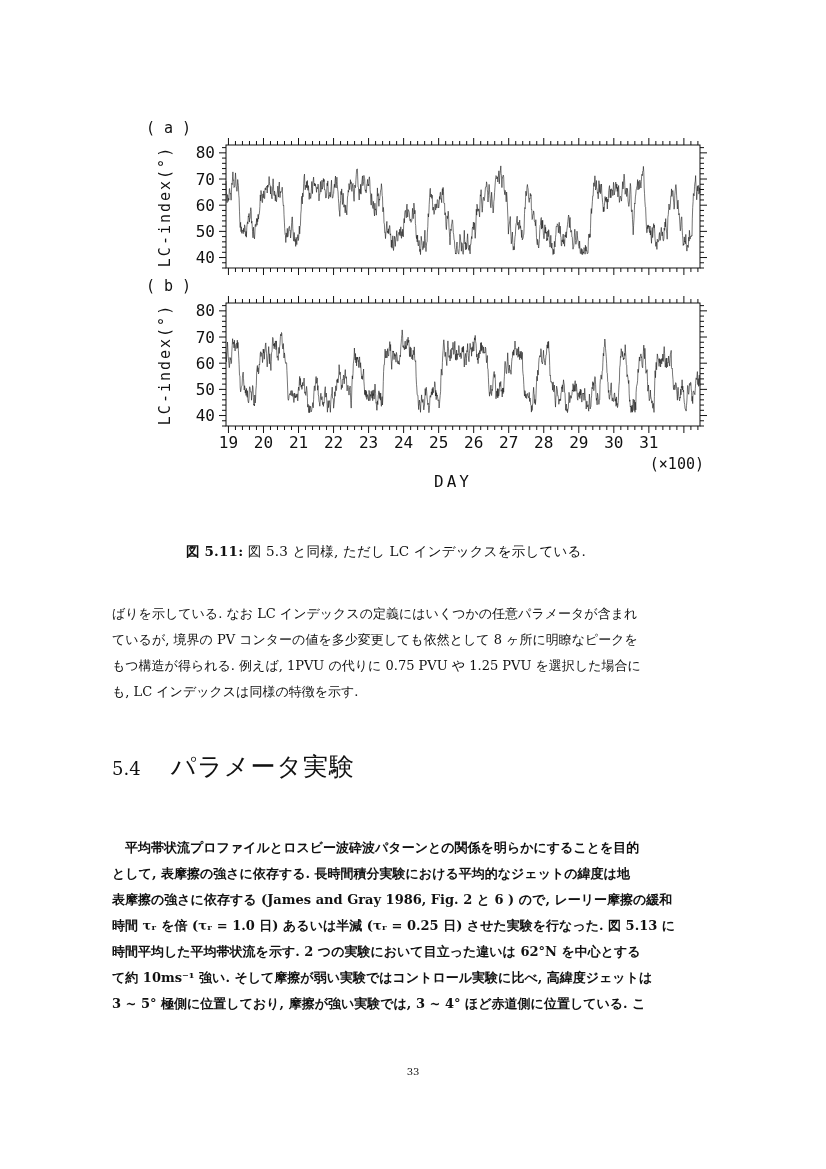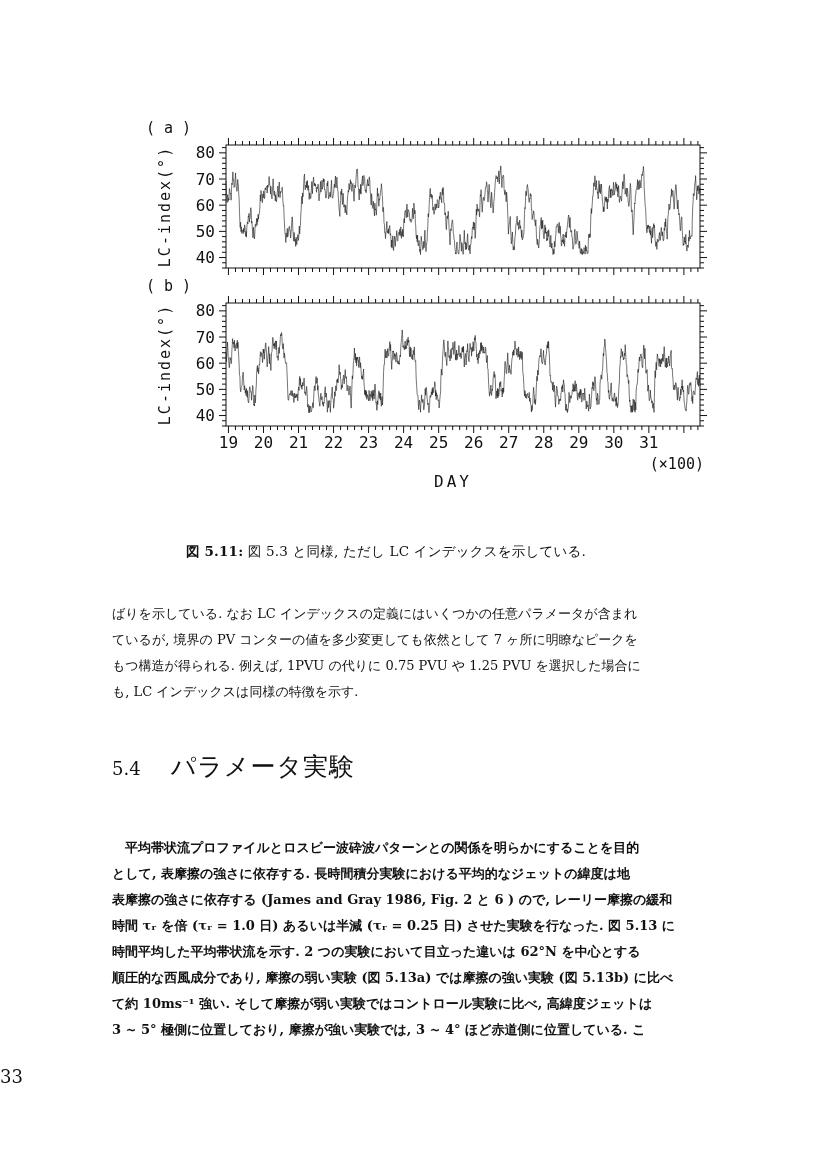--- a/index.html
+++ b/index.html
@@ -16,21 +16,21 @@
   .para{position:absolute;left:112px;width:614px;font-size:13px;}
   #para1{top:601px;line-height:26px;}
   #para2{top:835px;line-height:26px;font-weight:bold;}
   .tline{white-space:pre;}
   .heading{position:absolute;left:112px;top:750px;height:36px;}
   .sec-num{font-weight:normal;font-size:18px;vertical-align:baseline;}
   .sec-title{
     font-size:25px;font-family:Liberation Sans, sans-serif;
     font-weight:400;margin-left:30px;letter-spacing:1px;
   }
-  .pageno{position:absolute;left:0;top:1066px;width:826px;text-align:left;font-size:18px;}
+  .pageno{position:absolute;left:0;top:1066px;width:826px;text-align:center;font-size:10px;}
 </style>
 </head>
 <body>
 
 <div class="page">
 
   <svg id="figure-svg" width="826" height="505">
       <rect x="226" y="145" width="474" height="123" fill="none" stroke="#111" stroke-width="1"></rect>
       <g stroke="#111" stroke-width="1">
         <line x1="228.45232815964522" y1="145" x2="228.45232815964522" y2="138"></line>
@@ -435,35 +435,34 @@
       <text x="648.8514412416852" y="448" text-anchor="middle" font-family="&quot;DejaVu Sans Mono&quot;,&quot;Liberation Mono&quot;,monospace" font-size="16" fill="#111">31</text>
       <text x="704" y="469" text-anchor="end" font-family="&quot;DejaVu Sans Mono&quot;,&quot;Liberation Mono&quot;,monospace" font-size="15" fill="#111">(×100)</text>
       <text x="453" y="487" text-anchor="middle" font-family="&quot;DejaVu Sans Mono&quot;,&quot;Liberation Mono&quot;,monospace" font-size="16" letter-spacing="3" fill="#111">DAY</text>
       <path d="M226.0 352.9L226.4 361.8L226.7 357.0L227.1 350.6L227.5 342.0L227.8 347.7L228.2 356.2L228.6 360.5L228.9 363.4L229.3 367.7L229.6 365.2L230.0 357.4L230.4 359.4L230.7 358.6L231.1 363.7L231.5 362.8L231.8 351.9L232.2 345.7L232.6 338.7L232.9 343.8L233.3 343.7L233.7 342.1L234.0 347.9L234.4 340.2L234.8 348.8L235.1 351.0L235.5 347.1L235.9 344.3L236.2 343.8L236.6 343.2L236.9 348.6L237.3 340.2L237.7 347.9L238.0 342.4L238.4 350.7L238.8 358.3L239.1 364.4L239.5 375.4L239.9 375.7L240.2 387.1L240.6 391.8L241.0 390.2L241.3 386.9L241.7 386.3L242.1 385.2L242.4 377.9L242.8 373.9L243.2 372.1L243.5 378.8L243.9 384.8L244.2 390.0L244.6 385.7L245.0 388.1L245.3 393.1L245.7 390.0L246.1 395.5L246.4 388.4L246.8 393.7L247.2 397.3L247.5 390.7L247.9 400.1L248.3 402.2L248.6 402.9L249.0 398.8L249.4 389.0L249.7 386.7L250.1 388.0L250.4 390.7L250.8 392.2L251.2 391.8L251.5 400.2L251.9 394.0L252.3 391.1L252.6 385.5L253.0 387.4L253.4 397.7L253.7 405.2L254.1 404.0L254.5 406.0L254.8 395.0L255.2 403.0L255.6 399.0L255.9 390.0L256.3 385.6L256.7 371.4L257.0 368.3L257.4 365.5L257.7 371.8L258.1 367.7L258.5 373.9L258.8 372.8L259.2 364.4L259.6 365.0L259.9 360.4L260.3 353.1L260.7 351.7L261.0 356.5L261.4 352.9L261.8 352.8L262.1 353.5L262.5 362.6L262.9 358.9L263.2 349.1L263.6 353.1L263.9 349.2L264.3 359.2L264.7 352.0L265.0 351.3L265.4 344.9L265.8 342.9L266.1 348.1L266.5 353.3L266.9 362.9L267.2 366.9L267.6 361.1L268.0 355.7L268.3 353.0L268.7 346.6L269.1 354.4L269.4 363.8L269.8 353.8L270.2 361.0L270.5 363.9L270.9 370.5L271.2 361.7L271.6 352.7L272.0 351.4L272.3 344.9L272.7 337.4L273.1 338.6L273.4 345.6L273.8 344.0L274.2 348.8L274.5 343.2L274.9 346.7L275.3 341.0L275.6 341.0L276.0 349.7L276.4 340.9L276.7 349.2L277.1 357.5L277.5 356.2L277.8 356.3L278.2 360.4L278.5 354.3L278.9 347.4L279.3 353.4L279.6 346.9L280.0 344.0L280.4 336.7L280.7 334.2L281.1 336.0L281.5 332.5L281.8 333.6L282.2 343.5L282.6 347.7L282.9 349.0L283.3 343.5L283.7 350.3L284.0 358.0L284.4 352.9L284.7 354.7L285.1 360.0L285.5 362.9L285.8 363.5L286.2 362.5L286.6 363.2L286.9 370.6L287.3 379.1L287.7 390.1L288.0 398.8L288.4 400.3L288.8 398.8L289.1 395.5L289.5 395.0L289.9 393.5L290.2 394.9L290.6 393.3L291.0 390.7L291.3 395.7L291.7 394.8L292.0 390.5L292.4 391.9L292.8 396.4L293.1 393.5L293.5 400.0L293.9 402.5L294.2 400.7L294.6 393.0L295.0 397.7L295.3 395.9L295.7 397.8L296.1 394.2L296.4 396.0L296.8 397.2L297.2 393.8L297.5 400.3L297.9 400.9L298.2 390.6L298.6 387.0L299.0 390.6L299.3 381.8L299.7 376.4L300.1 385.2L300.4 378.4L300.8 385.3L301.2 387.3L301.5 385.0L301.9 389.4L302.3 386.8L302.6 382.5L303.0 386.0L303.4 383.3L303.7 381.9L304.1 378.0L304.5 385.0L304.8 393.3L305.2 391.8L305.5 394.6L305.9 395.4L306.3 389.0L306.6 386.4L307.0 390.7L307.4 397.4L307.7 407.1L308.1 404.3L308.5 408.7L308.8 412.7L309.2 405.6L309.6 412.7L309.9 408.2L310.3 406.1L310.7 408.7L311.0 412.0L311.4 411.4L311.8 409.6L312.1 406.8L312.5 406.0L312.8 402.6L313.2 407.8L313.6 399.6L313.9 392.6L314.3 386.0L314.7 385.9L315.0 390.7L315.4 384.6L315.8 378.7L316.1 376.5L316.5 383.3L316.9 381.9L317.2 377.9L317.6 390.2L318.0 385.6L318.3 394.9L318.7 396.0L319.0 401.2L319.4 402.6L319.8 406.2L320.1 402.7L320.5 396.6L320.9 393.2L321.2 399.3L321.6 399.7L322.0 396.6L322.3 400.7L322.7 404.7L323.1 402.2L323.4 406.4L323.8 402.5L324.2 403.1L324.5 393.1L324.9 390.0L325.3 386.7L325.6 397.0L326.0 397.1L326.3 393.0L326.7 399.0L327.1 405.2L327.4 412.2L327.8 406.5L328.2 400.6L328.5 407.6L328.9 403.0L329.3 401.1L329.6 400.6L330.0 407.1L330.4 412.3L330.7 404.7L331.1 397.9L331.5 394.1L331.8 393.9L332.2 387.1L332.5 397.9L332.9 398.0L333.3 399.0L333.6 408.2L334.0 404.3L334.4 401.0L334.7 391.8L335.1 396.2L335.5 388.9L335.8 385.8L336.2 390.7L336.6 389.2L336.9 379.7L337.3 382.4L337.7 378.8L338.0 382.8L338.4 378.2L338.8 374.3L339.1 364.7L339.5 370.5L339.8 374.7L340.2 372.1L340.6 379.3L340.9 379.5L341.3 389.5L341.7 385.0L342.0 385.2L342.4 387.7L342.8 379.4L343.1 379.9L343.5 375.1L343.9 376.1L344.2 383.8L344.6 377.7L345.0 372.3L345.3 369.6L345.7 377.9L346.1 378.4L346.4 376.7L346.8 386.9L347.1 390.9L347.5 387.8L347.9 385.3L348.2 387.1L348.6 387.7L349.0 395.1L349.3 388.6L349.7 388.6L350.1 386.0L350.4 392.4L350.8 402.8L351.2 408.1L351.5 400.2L351.9 386.4L352.3 375.8L352.6 379.0L353.0 373.5L353.3 363.8L353.7 361.0L354.1 356.3L354.4 348.0L354.8 356.7L355.2 360.0L355.5 353.5L355.9 362.9L356.3 357.3L356.6 365.9L357.0 357.3L357.4 359.3L357.7 357.0L358.1 361.4L358.5 360.6L358.8 367.6L359.2 358.8L359.6 356.9L359.9 364.6L360.3 367.6L360.6 362.7L361.0 369.7L361.4 375.3L361.7 378.8L362.1 375.9L362.5 379.4L362.8 375.0L363.2 373.6L363.6 369.0L363.9 381.1L364.3 386.8L364.7 394.6L365.0 390.1L365.4 395.4L365.8 390.0L366.1 397.3L366.5 391.4L366.8 399.4L367.2 397.3L367.6 394.6L367.9 396.0L368.3 398.3L368.7 400.9L369.0 390.4L369.4 392.5L369.8 400.7L370.1 400.3L370.5 394.5L370.9 396.3L371.2 391.3L371.6 393.9L372.0 398.3L372.3 390.4L372.7 400.7L373.1 393.7L373.4 395.7L373.8 389.9L374.1 399.1L374.5 391.0L374.9 384.0L375.2 384.7L375.6 393.7L376.0 403.2L376.3 402.5L376.7 410.1L377.1 410.3L377.4 400.8L377.8 404.6L378.2 395.4L378.5 394.3L378.9 390.8L379.3 398.5L379.6 392.6L380.0 393.2L380.4 400.2L380.7 393.1L381.1 403.7L381.4 406.3L381.8 397.8L382.2 396.6L382.5 405.0L382.9 396.6L383.3 381.6L383.6 371.6L384.0 364.6L384.4 364.6L384.7 358.1L385.1 349.1L385.5 357.9L385.8 356.2L386.2 350.9L386.6 357.8L386.9 356.8L387.3 357.4L387.6 348.7L388.0 354.2L388.4 356.0L388.7 355.9L389.1 348.4L389.5 346.4L389.8 341.6L390.2 350.8L390.6 344.5L390.9 354.6L391.3 361.8L391.7 369.3L392.0 361.3L392.4 359.8L392.8 350.9L393.1 352.2L393.5 351.0L393.9 359.5L394.2 359.4L394.6 353.4L394.9 356.2L395.3 354.5L395.7 358.7L396.0 362.2L396.4 352.4L396.8 354.3L397.1 356.3L397.5 361.8L397.9 363.7L398.2 360.8L398.6 363.8L399.0 362.9L399.3 364.5L399.7 357.8L400.1 355.0L400.4 356.8L400.8 346.8L401.2 342.9L401.5 338.4L401.9 334.6L402.2 329.9L402.6 335.3L403.0 347.2L403.3 345.6L403.7 348.1L404.1 347.4L404.4 349.8L404.8 344.6L405.2 341.1L405.5 349.1L405.9 345.6L406.3 348.7L406.6 346.2L407.0 339.5L407.4 345.3L407.7 340.9L408.1 337.2L408.4 342.5L408.8 340.1L409.2 346.9L409.5 356.6L409.9 348.6L410.3 346.9L410.6 356.7L411.0 347.9L411.4 357.2L411.7 358.8L412.1 358.2L412.5 354.8L412.8 359.9L413.2 350.3L413.6 352.4L413.9 354.9L414.3 346.9L414.7 358.5L415.0 360.7L415.4 361.5L415.7 360.7L416.1 376.3L416.5 384.3L416.8 387.9L417.2 394.8L417.6 395.2L417.9 395.2L418.3 403.7L418.7 409.6L419.0 402.1L419.4 400.0L419.8 405.3L420.1 405.4L420.5 412.3L420.9 401.9L421.2 402.1L421.6 394.9L421.9 400.5L422.3 400.4L422.7 402.4L423.0 399.3L423.4 404.8L423.8 409.9L424.1 407.1L424.5 405.1L424.9 396.8L425.2 388.6L425.6 395.3L426.0 388.6L426.3 387.3L426.7 391.8L427.1 398.0L427.4 399.7L427.8 404.7L428.2 403.0L428.5 407.8L428.9 412.7L429.2 410.8L429.6 405.4L430.0 396.0L430.3 395.5L430.7 397.3L431.1 394.9L431.4 391.8L431.8 395.1L432.2 388.7L432.5 394.5L432.9 387.4L433.3 392.1L433.6 392.7L434.0 387.3L434.4 386.9L434.7 381.7L435.1 383.6L435.5 396.0L435.8 390.3L436.2 399.6L436.5 392.7L436.9 395.8L437.3 395.0L437.6 397.0L438.0 400.6L438.4 399.8L438.7 400.0L439.1 408.0L439.5 403.8L439.8 399.8L440.2 395.4L440.6 391.7L440.9 377.5L441.3 369.2L441.7 371.9L442.0 375.2L442.4 362.6L442.7 355.8L443.1 350.6L443.5 342.8L443.8 339.8L444.2 344.0L444.6 350.4L444.9 356.5L445.3 356.3L445.7 352.2L446.0 358.4L446.4 361.2L446.8 365.6L447.1 357.8L447.5 348.7L447.9 340.9L448.2 346.4L448.6 350.0L449.0 357.4L449.3 355.5L449.7 359.4L450.0 361.0L450.4 359.6L450.8 349.5L451.1 358.4L451.5 356.6L451.9 348.1L452.2 349.6L452.6 346.8L453.0 342.3L453.3 344.7L453.7 354.4L454.1 352.8L454.4 348.9L454.8 341.3L455.2 350.4L455.5 359.7L455.9 354.2L456.2 360.3L456.6 350.0L457.0 358.4L457.3 359.5L457.7 353.7L458.1 355.1L458.4 352.7L458.8 345.5L459.2 348.6L459.5 356.6L459.9 357.1L460.3 356.2L460.6 352.9L461.0 358.7L461.4 357.9L461.7 353.2L462.1 347.7L462.5 351.9L462.8 346.8L463.2 352.3L463.5 346.3L463.9 358.0L464.3 367.0L464.6 358.6L465.0 356.2L465.4 353.4L465.7 357.1L466.1 365.0L466.5 358.4L466.8 350.6L467.2 351.8L467.6 343.6L467.9 349.1L468.3 355.5L468.7 360.1L469.0 361.7L469.4 353.3L469.8 348.4L470.1 343.3L470.5 347.8L470.8 349.3L471.2 348.3L471.6 356.2L471.9 347.3L472.3 346.8L472.7 351.6L473.0 341.8L473.4 343.6L473.8 351.0L474.1 344.9L474.5 337.8L474.9 340.0L475.2 335.4L475.6 341.3L476.0 343.7L476.3 348.7L476.7 357.1L477.0 354.1L477.4 360.0L477.8 358.0L478.1 363.6L478.5 352.8L478.9 358.1L479.2 356.5L479.6 350.5L480.0 354.0L480.3 352.1L480.7 342.8L481.1 351.3L481.4 342.5L481.8 350.3L482.2 345.8L482.5 345.5L482.9 353.1L483.3 352.7L483.6 346.9L484.0 353.4L484.3 352.5L484.7 352.2L485.1 352.8L485.4 347.1L485.8 348.6L486.2 357.2L486.5 362.7L486.9 360.1L487.3 355.5L487.6 368.0L488.0 369.5L488.4 377.7L488.7 384.8L489.1 391.0L489.5 396.2L489.8 392.5L490.2 393.4L490.5 390.2L490.9 385.1L491.3 394.3L491.6 395.5L492.0 389.3L492.4 390.6L492.7 388.1L493.1 379.9L493.5 374.4L493.8 373.4L494.2 371.5L494.6 377.4L494.9 374.4L495.3 379.6L495.7 390.7L496.0 398.8L496.4 393.3L496.8 390.9L497.1 396.6L497.5 388.6L497.8 398.0L498.2 388.8L498.6 396.2L498.9 395.3L499.3 391.2L499.7 382.5L500.0 386.5L500.4 384.2L500.8 381.5L501.1 391.3L501.5 389.7L501.9 390.3L502.2 397.0L502.6 388.0L503.0 393.7L503.3 387.9L503.7 392.2L504.1 381.0L504.4 376.3L504.8 363.1L505.1 361.4L505.5 362.5L505.9 369.3L506.2 373.3L506.6 373.6L507.0 367.0L507.3 361.8L507.7 352.8L508.1 361.5L508.4 367.4L508.8 373.1L509.2 372.1L509.5 365.1L509.9 370.3L510.3 370.1L510.6 370.8L511.0 374.3L511.3 369.8L511.7 361.8L512.1 358.0L512.4 357.7L512.8 351.7L513.2 355.2L513.5 349.9L513.9 355.3L514.3 350.0L514.6 347.8L515.0 341.0L515.4 347.6L515.7 348.9L516.1 348.7L516.5 355.2L516.8 354.0L517.2 348.6L517.6 352.7L517.9 357.3L518.3 356.4L518.6 346.9L519.0 356.3L519.4 354.4L519.7 359.7L520.1 351.4L520.5 354.2L520.8 358.0L521.2 351.2L521.6 359.4L521.9 357.7L522.3 352.3L522.7 369.8L523.0 373.6L523.4 376.4L523.8 384.4L524.1 389.9L524.5 396.1L524.8 390.6L525.2 391.4L525.6 397.7L525.9 394.1L526.3 397.0L526.7 398.5L527.0 394.6L527.4 393.4L527.8 395.7L528.1 396.0L528.5 397.1L528.9 398.1L529.2 392.4L529.6 401.5L530.0 398.0L530.3 399.4L530.7 404.9L531.1 405.6L531.4 412.1L531.8 405.6L532.1 410.5L532.5 405.0L532.9 403.2L533.2 393.3L533.6 387.3L534.0 393.9L534.3 394.8L534.7 403.3L535.1 399.4L535.4 404.6L535.8 399.9L536.2 390.1L536.5 382.7L536.9 376.3L537.3 380.9L537.6 370.2L538.0 375.2L538.4 374.8L538.7 364.1L539.1 358.3L539.4 357.4L539.8 355.6L540.2 357.1L540.5 354.9L540.9 348.7L541.3 351.4L541.6 361.9L542.0 361.9L542.4 363.9L542.7 362.3L543.1 356.2L543.5 350.3L543.8 357.7L544.2 358.9L544.6 362.3L544.9 364.6L545.3 365.1L545.6 360.2L546.0 354.8L546.4 354.6L546.7 348.5L547.1 344.8L547.5 348.2L547.8 341.8L548.2 348.2L548.6 341.3L548.9 350.1L549.3 353.4L549.7 365.5L550.0 375.5L550.4 375.0L550.8 382.1L551.1 381.8L551.5 381.7L551.9 383.2L552.2 382.7L552.6 390.2L552.9 382.3L553.3 382.1L553.7 391.8L554.0 390.2L554.4 385.1L554.8 393.7L555.1 400.5L555.5 407.1L555.9 397.3L556.2 394.8L556.6 386.1L557.0 388.1L557.3 389.3L557.7 395.7L558.1 395.6L558.4 398.4L558.8 404.3L559.2 402.1L559.5 399.2L559.9 401.0L560.2 398.9L560.6 400.4L561.0 392.9L561.3 392.4L561.7 386.8L562.1 388.6L562.4 384.8L562.8 392.0L563.2 384.6L563.5 379.8L563.9 382.9L564.3 385.1L564.6 392.2L565.0 393.4L565.4 403.1L565.7 410.3L566.1 405.8L566.4 404.1L566.8 411.2L567.2 408.9L567.5 412.6L567.9 409.8L568.3 408.0L568.6 401.6L569.0 392.3L569.4 395.1L569.7 402.7L570.1 400.6L570.5 395.6L570.8 396.2L571.2 398.3L571.6 395.6L571.9 394.8L572.3 389.9L572.7 391.0L573.0 383.7L573.4 386.9L573.7 391.7L574.1 385.2L574.5 391.2L574.8 383.7L575.2 380.7L575.6 388.9L575.9 391.3L576.3 383.8L576.7 387.5L577.0 391.8L577.4 398.9L577.8 400.2L578.1 392.8L578.5 395.8L578.9 396.0L579.2 397.2L579.6 391.6L579.9 398.6L580.3 389.1L580.7 395.2L581.0 389.7L581.4 395.3L581.8 402.1L582.1 399.4L582.5 394.1L582.9 393.0L583.2 393.9L583.6 393.0L584.0 400.4L584.3 396.0L584.7 388.3L585.1 395.1L585.4 398.6L585.8 400.8L586.2 409.0L586.5 404.6L586.9 401.2L587.2 407.1L587.6 406.2L588.0 404.7L588.3 407.2L588.7 411.2L589.1 403.1L589.4 394.0L589.8 400.8L590.2 408.9L590.5 407.6L590.9 406.4L591.3 398.2L591.6 395.8L592.0 387.4L592.4 388.8L592.7 381.7L593.1 385.4L593.5 382.7L593.8 390.7L594.2 386.5L594.5 379.2L594.9 376.6L595.3 377.6L595.6 384.3L596.0 394.7L596.4 400.3L596.7 398.2L597.1 404.8L597.5 393.2L597.8 394.9L598.2 398.7L598.6 399.2L598.9 404.4L599.3 400.4L599.7 400.0L600.0 384.7L600.4 379.3L600.7 378.9L601.1 374.9L601.5 378.2L601.8 379.3L602.2 371.1L602.6 370.4L602.9 362.3L603.3 353.3L603.7 356.0L604.0 347.3L604.4 346.8L604.8 339.0L605.1 341.3L605.5 348.3L605.9 352.7L606.2 356.3L606.6 363.3L607.0 372.6L607.3 373.1L607.7 381.6L608.0 382.2L608.4 392.5L608.8 390.3L609.1 397.8L609.5 399.3L609.9 395.0L610.2 395.0L610.6 389.5L611.0 383.9L611.3 382.8L611.7 393.8L612.1 400.6L612.4 401.1L612.8 397.8L613.2 399.9L613.5 401.5L613.9 400.8L614.2 394.3L614.6 392.9L615.0 398.0L615.3 401.3L615.7 398.7L616.1 406.3L616.4 396.9L616.8 404.9L617.2 403.4L617.5 407.6L617.9 405.6L618.3 400.4L618.6 392.8L619.0 385.2L619.4 381.2L619.7 367.7L620.1 365.0L620.5 356.4L620.8 357.5L621.2 348.7L621.5 350.3L621.9 354.0L622.3 356.7L622.6 351.5L623.0 356.3L623.4 359.9L623.7 358.1L624.1 359.1L624.5 353.3L624.8 355.5L625.2 344.7L625.6 352.2L625.9 357.3L626.3 364.5L626.7 365.1L627.0 376.7L627.4 374.7L627.8 376.8L628.1 379.6L628.5 383.5L628.8 380.4L629.2 393.8L629.6 401.4L629.9 399.9L630.3 407.0L630.7 406.1L631.0 412.5L631.4 406.5L631.8 411.6L632.1 405.1L632.5 412.2L632.9 402.9L633.2 399.1L633.6 403.5L634.0 410.6L634.3 399.9L634.7 405.9L635.0 412.3L635.4 402.2L635.8 409.9L636.1 392.6L636.5 386.5L636.9 385.1L637.2 383.9L637.6 380.6L638.0 369.2L638.3 372.5L638.7 369.1L639.1 360.6L639.4 357.0L639.8 361.1L640.2 356.4L640.5 356.1L640.9 353.9L641.3 357.6L641.6 356.7L642.0 364.6L642.3 367.1L642.7 367.8L643.1 357.3L643.4 351.5L643.8 345.1L644.2 352.7L644.5 358.7L644.9 348.3L645.3 356.2L645.6 365.4L646.0 373.3L646.4 370.8L646.7 371.6L647.1 369.6L647.5 381.4L647.8 391.2L648.2 387.9L648.5 385.0L648.9 394.7L649.3 400.7L649.6 399.1L650.0 398.5L650.4 390.0L650.7 396.2L651.1 398.1L651.5 400.9L651.8 403.1L652.2 400.8L652.6 407.5L652.9 408.3L653.3 403.3L653.7 407.3L654.0 412.4L654.4 396.4L654.8 380.2L655.1 370.7L655.5 377.7L655.8 367.4L656.2 362.3L656.6 369.8L656.9 362.7L657.3 353.9L657.7 356.0L658.0 359.1L658.4 359.0L658.8 362.6L659.1 366.4L659.5 358.6L659.9 363.1L660.2 359.6L660.6 367.0L661.0 359.3L661.3 358.8L661.7 363.9L662.1 358.5L662.4 360.5L662.8 354.0L663.1 361.6L663.5 359.4L663.9 350.7L664.2 346.6L664.6 353.6L665.0 362.7L665.3 367.1L665.7 362.4L666.1 358.3L666.4 367.9L666.8 358.0L667.2 364.4L667.5 366.8L667.9 362.1L668.3 362.6L668.6 356.0L669.0 360.5L669.3 362.5L669.7 366.1L670.1 358.4L670.4 354.3L670.8 353.0L671.2 350.4L671.5 367.6L671.9 368.7L672.3 368.2L672.6 375.0L673.0 379.3L673.4 387.8L673.7 389.7L674.1 385.2L674.5 385.0L674.8 389.8L675.2 388.0L675.6 382.7L675.9 382.8L676.3 384.4L676.6 388.6L677.0 394.5L677.4 400.2L677.7 390.5L678.1 387.3L678.5 393.1L678.8 396.6L679.2 398.8L679.6 400.8L679.9 397.1L680.3 398.1L680.7 389.1L681.0 394.8L681.4 386.3L681.8 387.9L682.1 379.8L682.5 390.0L682.8 386.1L683.2 392.1L683.6 390.1L683.9 397.6L684.3 402.6L684.7 404.5L685.0 408.2L685.4 409.4L685.8 409.1L686.1 411.1L686.5 405.5L686.9 400.9L687.2 394.1L687.6 385.5L688.0 386.4L688.3 392.8L688.7 394.3L689.1 390.9L689.4 383.7L689.8 383.4L690.1 385.5L690.5 382.4L690.9 382.5L691.2 388.8L691.6 392.5L692.0 401.2L692.3 396.3L692.7 403.6L693.1 392.3L693.4 391.0L693.8 391.1L694.2 393.4L694.5 393.3L694.9 394.7L695.3 388.7L695.6 383.7L696.0 377.9L696.4 378.4L696.7 379.6L697.1 374.7L697.4 371.6L697.8 384.6L698.2 378.6L698.5 386.3L698.9 380.6L699.3 375.0L699.6 383.3L700.0 386.1" fill="none" stroke="#1a1a1a" stroke-width="0.6"></path>
     </svg>
 
   <div class="caption"><span class="cap-label">図 5.11:</span><span> 図 5.3 と同様, ただし LC インデックスを示している.</span></div>
 
   <div class="para" id="para1">
       <div class="tline">ばりを示している. なお LC インデックスの定義にはいくつかの任意パラメータが含まれ</div>
-      <div class="tline">ているが, 境界の PV コンターの値を多少変更しても依然として 7 ヶ所に明瞭なピークを</div>
+      <div class="tline">ているが, 境界の PV コンターの値を多少変更しても依然として 8 ヶ所に明瞭なピークを</div>
       <div class="tline">もつ構造が得られる. 例えば, 1PVU の代りに 0.75 PVU や 1.25 PVU を選択した場合に</div>
       <div class="tline">も, LC インデックスは同様の特徴を示す.</div>
     </div>
 
   <div class="heading">
     <span class="sec-num">5.4</span><span class="sec-title">パラメータ実験</span>
   </div>
 
   <div class="para" id="para2">
       <div class="tline">　平均帯状流プロファイルとロスビー波砕波パターンとの関係を明らかにすることを目的</div>
       <div class="tline">として, 表摩擦の強さに依存する. 長時間積分実験における平均的なジェットの緯度は地</div>
       <div class="tline">表摩擦の強さに依存する (James and Gray 1986, Fig. 2 と 6 ) ので, レーリー摩擦の緩和</div>
       <div class="tline">時間 τᵣ を倍 (τᵣ = 1.0 日) あるいは半減 (τᵣ = 0.25 日) させた実験を行なった. 図 5.13 に</div>
       <div class="tline">時間平均した平均帯状流を示す. 2 つの実験において目立った違いは 62°N を中心とする</div>
-      <div class="tline">順圧的な西風成分であり, 摩擦の弱い実験 (図 5.13a) では摩擦の強い実験 (図 5.13b) に比べ</div>
       <div class="tline">て約 10ms⁻¹ 強い. そして摩擦が弱い実験ではコントロール実験に比べ, 高緯度ジェットは</div>
       <div class="tline">3 ~ 5° 極側に位置しており, 摩擦が強い実験では, 3 ~ 4° ほど赤道側に位置している. こ</div>
     </div>
 
   <div class="pageno">33</div>
 
 </div>
 
 </body></html>

